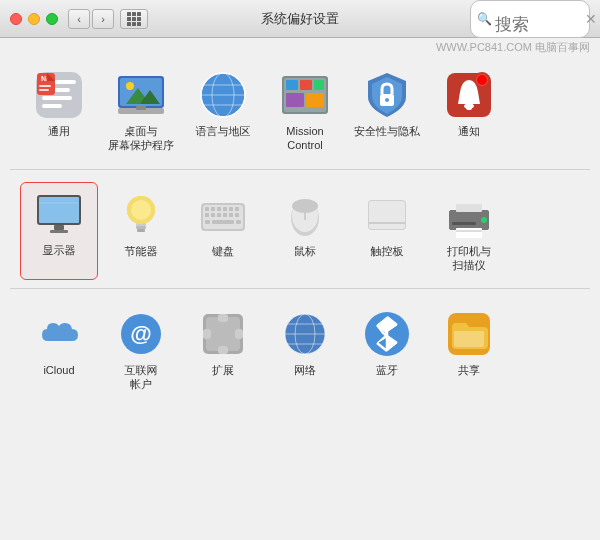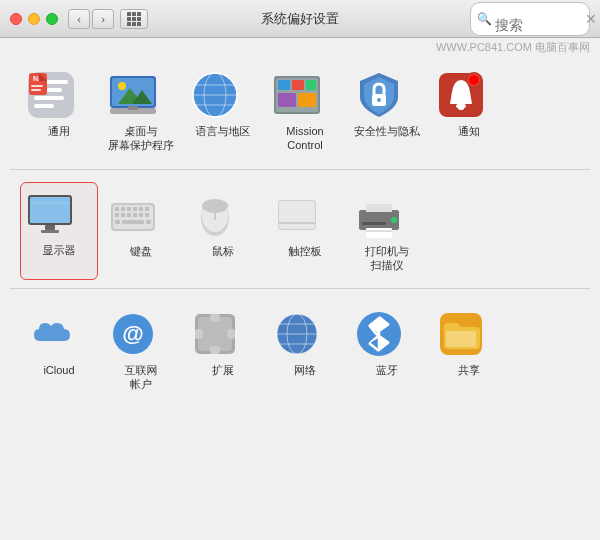--- a/index.html
+++ b/index.html
@@ -90,21 +90,21 @@
       align-items: center;
       background: white;
       border: 1px solid #c0c0c0;
       border-radius: 10px;
       padding: 2px 6px;
       width: 120px;
     }
     .search-box input {
       border: none;
       outline: none;
-      font-size: 14px;
+      font-size: 17px;
       width: 90px;
       background: transparent;
       margin-top: 12px;
     }
     .search-icon-char { color: #999; font-size: 12px; margin-right: 3px; }
     .search-clear {
       color: #999;
       font-size: 14px;
       cursor: pointer;
       margin-left: auto;
@@ -138,20 +138,21 @@
       border-bottom: 1px solid #d0d0d0;
       margin-bottom: 4px;
       gap: 4px;
     }
     .section:last-child { border-bottom: none; }
 
     
     .icon-item {
       display: flex;
       flex-direction: column;
+      align-items: center;
       width: 78px;
       padding: 6px 4px;
       cursor: pointer;
       border-radius: 6px;
       border: 2px solid transparent;
     }
     .icon-item.selected {
       border: 1px solid #ef4444;
       background: rgba(224,80,80,0.05);
     }
@@ -326,20 +327,35 @@
           <rect x="5" y="8" width="40" height="26" rx="2" fill="#87c0ea"></rect>
           <line x1="5" y1="14" x2="45" y2="14" stroke="rgba(255,255,255,0.2)" stroke-width="1"></line>
 
           <rect x="20" y="36" width="10" height="5" rx="1" fill="#666"></rect>
           <rect x="16" y="41" width="18" height="3" rx="1" fill="#777"></rect>
         </svg>
       </div>
       <div class="icon-label">显示器</div>
     </div>
 
+    <div class="icon-item">
+      <div class="icon-img">
+        <svg width="50" height="50" viewBox="0 0 50 50">
+
+          <circle cx="25" cy="20" r="14" fill="#f0d060"></circle>
+          <rect x="20" y="33" width="10" height="3" rx="1" fill="#ccc"></rect>
+          <rect x="20" y="36" width="10" height="3" rx="1" fill="#bbb"></rect>
+          <rect x="21" y="39" width="8" height="3" rx="1" fill="#aaa"></rect>
+
+          <circle cx="25" cy="20" r="14" fill="#f5e070" opacity="0.7"></circle>
+          <circle cx="25" cy="20" r="10" fill="#fff8b0" opacity="0.5"></circle>
+        </svg>
+      </div>
+      <div class="icon-label">节能器</div>
+    </div>
 
     <div class="icon-item">
       <div class="icon-img">
         <svg width="50" height="50" viewBox="0 0 50 50">
           <rect x="3" y="13" width="44" height="28" rx="4" fill="#c8c8c8"></rect>
           <rect x="5" y="15" width="40" height="24" rx="3" fill="#e0e0e0"></rect>
 
           <rect x="7" y="17" width="4" height="4" rx="0.5" fill="#c0c0c0"></rect>
           <rect x="13" y="17" width="4" height="4" rx="0.5" fill="#c0c0c0"></rect>
           <rect x="19" y="17" width="4" height="4" rx="0.5" fill="#c0c0c0"></rect>

